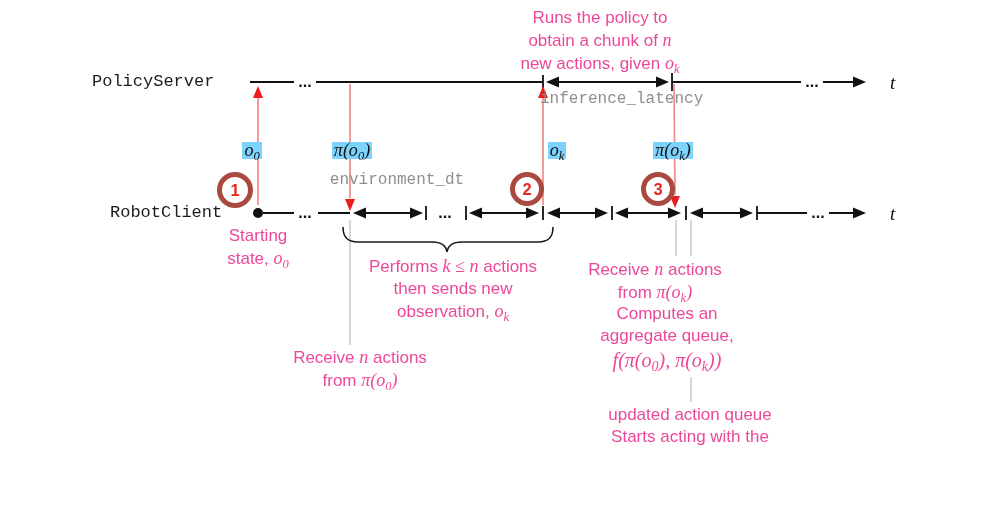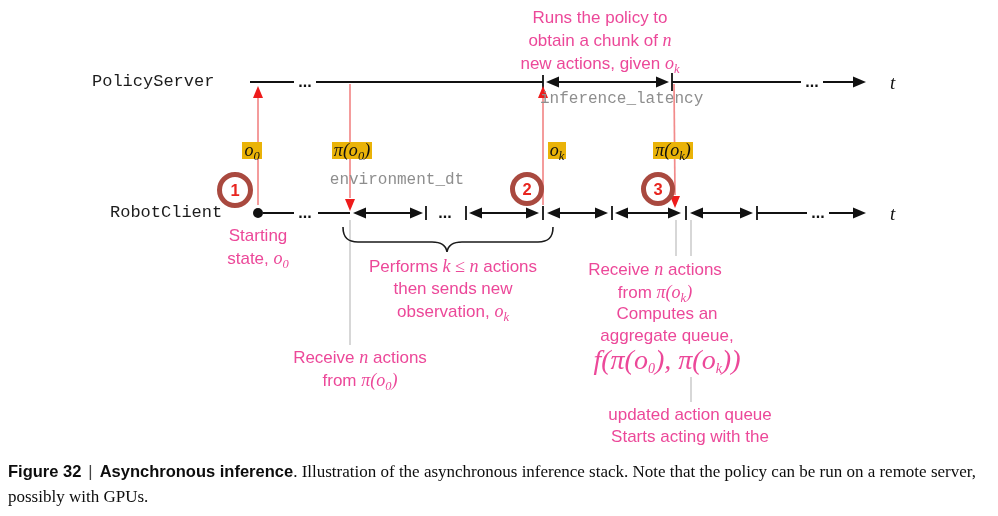--- a/index.html
+++ b/index.html
@@ -8,23 +8,23 @@
     font-family:"Liberation Sans", sans-serif; color:#111; overflow:hidden;
   }
   .abs { position:absolute; }
   svg { position:absolute; left:0; top:0; }
   .mono-label { font-family:"Liberation Mono", monospace; font-size:17px; color:#1c1c1c; white-space:nowrap; }
   .gray-mono { font-family:"Liberation Mono", monospace; font-size:16px; color:#8e8e8e; text-align:center; white-space:nowrap; }
   .note { font-size:17px; line-height:22px; text-align:center; color:#ec4899; }
   .m   { font-family:"Liberation Serif", serif; font-style:italic; font-size:18px; }
   .msub{ font-family:"Liberation Serif", serif; font-style:italic; font-size:12.5px; vertical-align:-4px; }
   .sig { text-align:center; white-space:nowrap; }
-  .sig .bg { background:#eab308; padding:0 2px; }
+  .sig .bg { background:#7dd3fc; padding:0 2px; }
   .formula { font-size:20px; line-height:26px; }
-  .formula .m { font-size:28px; }
+  .formula .m { font-size:20px; }
   .formula .msub { font-size:14px; }
   .caption { position:absolute; left:8px; top:459px; width:984px; line-height:25px; color:#0d0d0d; }
   .cap-bold { font-weight:bold; font-size:16.5px; font-family:"Liberation Sans", sans-serif; }
   .cap-sep  { font-weight:normal; font-size:16.5px; margin:0 7px; color:#444; }
   .cap-serif{ font-family:"Liberation Serif", serif; font-size:17px; }
 </style>
 </head>
 <body>
 
 <div class="stage">
@@ -168,17 +168,14 @@
     <div><span>Computes an</span></div>
     <div><span>aggregate queue,</span></div>
     <div class="formula"><span class="m">f(π(o</span><span class="msub">0</span><span class="m">), π(o</span><span class="msub">k</span><span class="m">))</span></div>
   </div>
 
   <div class="abs note" style="left:590px; top:404px; width:200px;">
     <div><span>updated action queue</span></div>
     <div><span>Starts acting with the</span></div>
   </div>
 
-  <div class="caption">
-    <span class="cap-bold">Figure 32</span><span class="cap-sep">|</span><span class="cap-bold">Asynchronous inference</span><span class="cap-serif">. Illustration of the asynchronous inference stack. Note that the policy can be run on a remote server, possibly with GPUs.</span>
-  </div>
 
 </div>
 
 </body></html>

